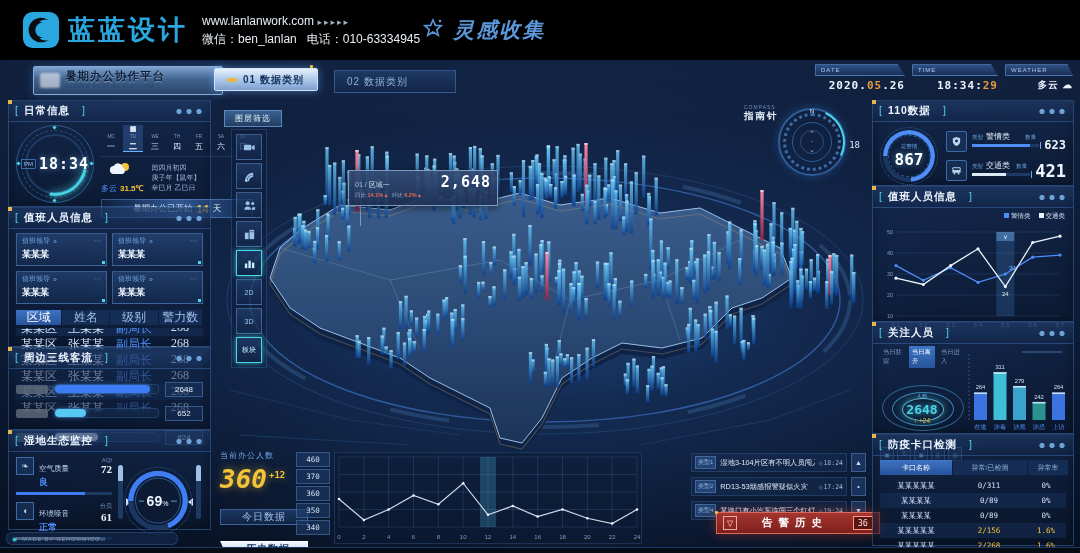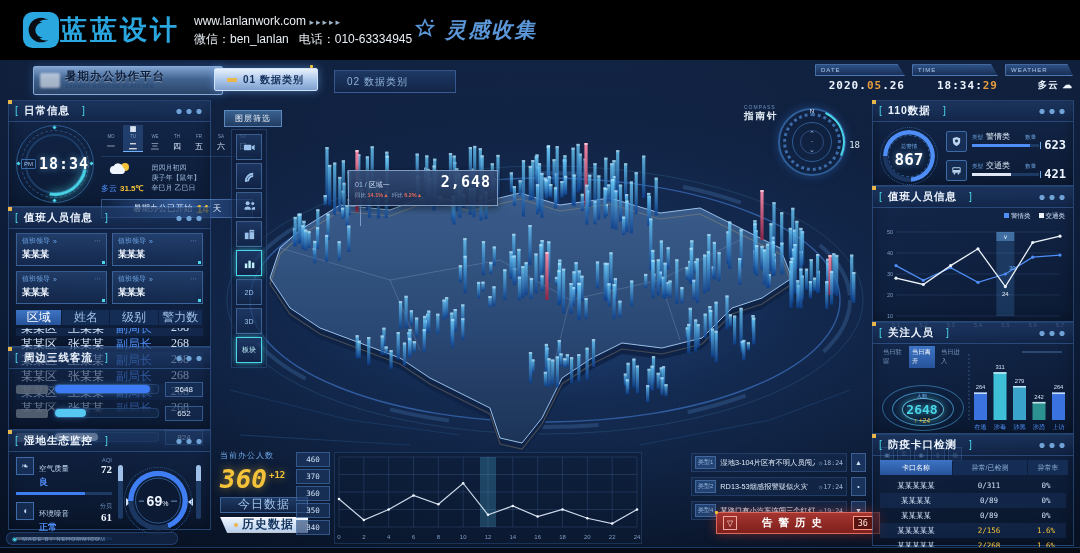--- a/index.html
+++ b/index.html
@@ -1,21 +1,21 @@
 <!DOCTYPE html>
 <html><head>
 <meta charset="utf-8">
 <style>
   html,body{margin:0;padding:0;background:#05080f;font-family:"Liberation Sans",sans-serif;}
   #stage{position:relative;width:1080px;height:553px;overflow:hidden;background:#05080f;color:#cfe0f5;}
   .abs{position:absolute;}
   i,b{font-style:normal;}
   
   #hdr{position:absolute;left:0;top:0;width:1080px;height:60px;background:#000;display:flex;align-items:center;}
-  .logo-wrap{display:flex;align-items:center;gap:0;margin-left:22px;}
+  .logo-wrap{display:flex;align-items:center;gap:8px;margin-left:22px;}
   .logo-text{color:#2ba7e0;font-size:27px;font-weight:bold;letter-spacing:3px;}
   .hdr-contact{margin-left:14px;color:#e8eef5;font-size:12px;line-height:17px;}
   .hdr-contact .arrows{color:#9fb4c8;font-size:9px;letter-spacing:2px;}
   .hdr-services{flex:1;text-align:center;color:#c3cedd;font-size:13px;font-style:italic;letter-spacing:1px;padding:0 10px;}
   .collect{display:flex;align-items:center;gap:7px;margin-right:26px;color:#5b97d8;font-size:21px;font-weight:bold;font-style:italic;letter-spacing:2px;}
   
   #dash{position:absolute;left:0;top:60px;width:1080px;height:493px;overflow:hidden;
     background:
       radial-gradient(ellipse 760px 330px at 52% 58%, rgba(45,95,170,.30), transparent 70%),
       radial-gradient(ellipse 1000px 520px at 50% 42%, rgba(22,48,95,.45), transparent 78%),
@@ -143,21 +143,21 @@
   .tip-code{font-size:7px;color:#9fc0e8;} .tip-name{font-size:7px;color:#cfe0f5;margin-left:2px;}
   .tip-val{margin-left:auto;font-size:15px;font-weight:bold;color:#fff;letter-spacing:1px;font-family:"DejaVu Sans Mono",monospace;}
   .tip-r2{font-size:5.5px;color:#8fa9cc;margin-top:1px;}
   .tip-r2 b{color:#e06a5a;}
   .tipline{left:150px;top:140px;width:1px;height:26px;background:rgba(170,200,240,.6);z-index:4;}
   
   .office{left:10px;top:390px;width:92px;}
   .office-lab{font-size:8px;color:#6fa8e8;letter-spacing:1px;}
   .office-val{font-family:"DejaVu Sans Mono",monospace;font-style:italic;font-weight:bold;font-size:26px;color:#f5c33a;text-shadow:0 0 8px rgba(245,195,58,.55);line-height:28px;}
   .office-val i{font-size:9px;vertical-align:super;margin-left:2px;}
-  .obtn{width:86px;height:14px;margin-top:4px;font-size:12px;display:flex;align-items:center;justify-content:center;gap:4px;cursor:pointer;letter-spacing:1px;}
+  .obtn{width:86px;height:14px;margin-top:16px;font-size:10px;display:flex;align-items:center;justify-content:center;gap:4px;cursor:pointer;letter-spacing:1px;}
   .obtn.dark{background:linear-gradient(180deg,rgba(52,96,160,.45),rgba(24,48,90,.5));border:1px solid rgba(96,150,220,.5);color:#9fc0e8;}
   .obtn.lite{background:linear-gradient(180deg,#eef5ff,#b9d0ec);border:1px solid #fff;color:#16355f;font-weight:bold;clip-path:polygon(0 0,100% 0,100% 100%,8% 100%);}
   .obtn.lite::before{content:"";width:4px;height:4px;border-radius:50%;background:#e8b64a;}
   .ylabs{left:86px;top:392px;width:34px;display:flex;flex-direction:column;gap:2px;}
   .ylab{height:13px;line-height:13px;text-align:center;font-size:7.5px;color:#cfe0f5;background:rgba(30,58,104,.6);border:1px solid rgba(96,150,220,.4);font-family:"DejaVu Sans Mono",monospace;}
   .ochart{left:124px;top:392px;}
   
   .alerts{left:481px;top:393px;width:156px;display:flex;flex-direction:column;gap:5px;}
   .arow{display:flex;align-items:center;gap:4px;height:17px;background:rgba(25,50,90,.4);border:1px solid rgba(74,126,196,.25);padding:0 3px;}
   .atag{flex:none;font-size:6px;color:#8fb2d8;background:rgba(52,96,160,.5);border:1px solid rgba(110,160,220,.4);padding:1px 2px;}
@@ -2224,21 +2224,21 @@
                   <i>类型</i>
                   <span>交通类</span>
         <span class="cnt">
                     <i>数量</i>
                   </span>
                 </div>
       <div class="r110-bar">
                   <i style="width:58%;background:#dfe9f5;"></i>
                 </div>
     </div>
-    <b style="font-size:12px;color:#eef5ff;font-family:'DejaVu Sans Mono',monospace;align-self:flex-end;">421</b>
+    <b style="font-size:17px;color:#eef5ff;font-family:'DejaVu Sans Mono',monospace;align-self:flex-end;">421</b>
   </div>
           </div>
     </div>
   </div>
 
   <div class="panel" style="left:872px;top:126px;height:134px;width:200px;">
     <span class="corner-y"></span>
     <div class="ph">
           <span class="pt">值班人员信息</span>
           <span class="sp"></span>

